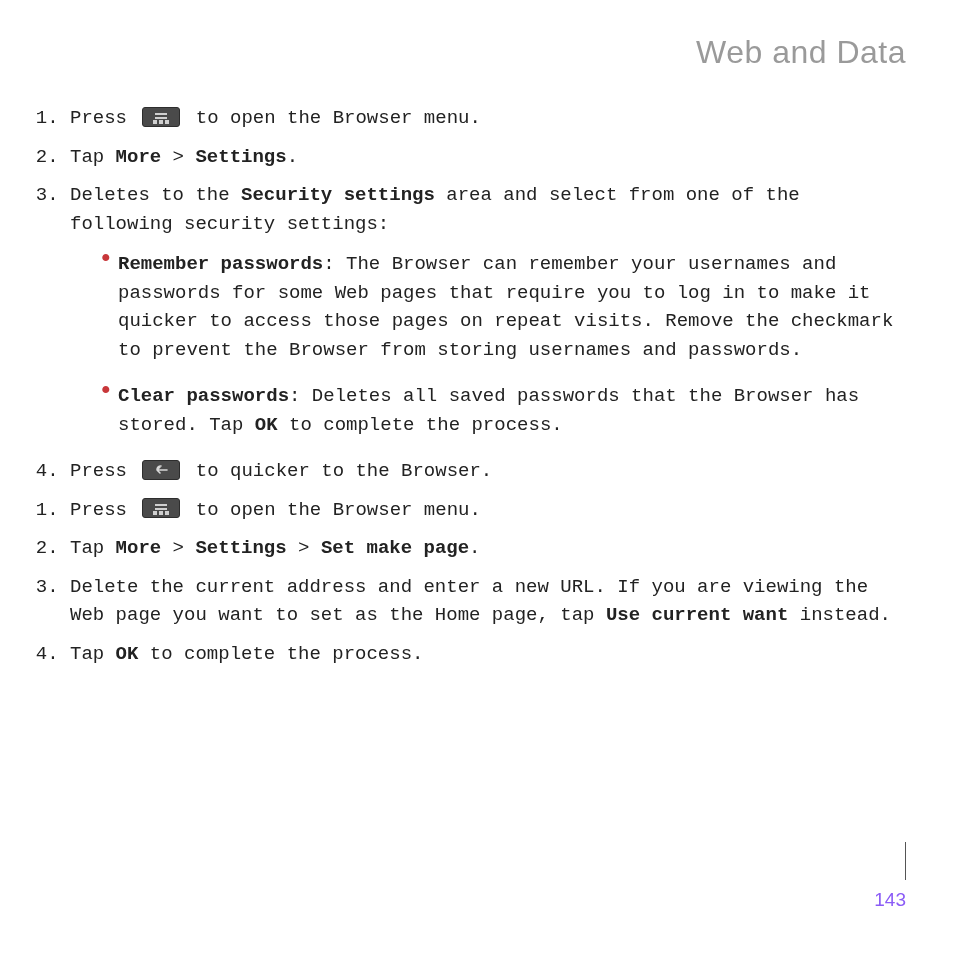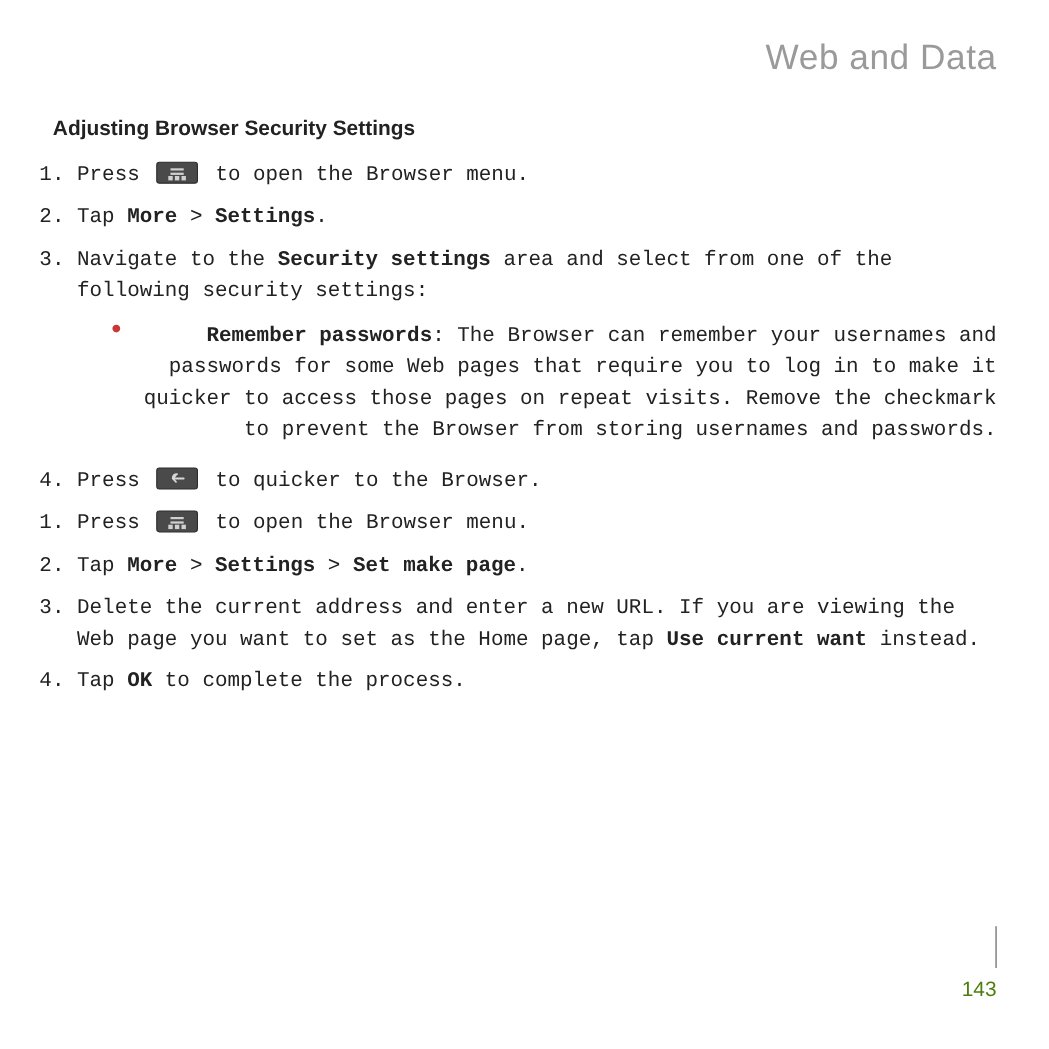--- a/index.html
+++ b/index.html
@@ -40,21 +40,20 @@
     font-family: Liberation Mono, monospace;
   }
   ol.steps > li {
     margin: 10px 0 10px 0;
     padding-left: 0;
   }
   ul.bullets {
     list-style: none;
     margin: 12px 0 0 28px;
     padding: 0;
-    text-align: right;
   }
   ul.bullets > li {
     position: relative;
     margin: 12px 0 18px 0;
     padding-left: 20px;
   }
   ul.bullets > li::before {
     content: "\2022";
     position: absolute;
     left: 0;
@@ -100,55 +99,57 @@
   .icon-key.back svg {
     position: absolute;
     left: 10px; top: 4px;
     width: 16px; height: 10px;
   }
   .page-number {
     position: absolute;
     right: 48px;
     bottom: 40px;
     font-size: 19px;
-    color: #4d7c0f;
+    color: #8b5cf6;
     text-align: right;
   }
   .page-rule-v {
     position: absolute;
     right: 48px;
     bottom: 74px;
     width: 0;
     height: 38px;
     border-right: 1px solid #555;
   }
 </style>
 </head>
 <body>
 
 <div class="page">
 
   <h1 class="page-title">Web and Data</h1>
 
-  <div class="section-heading">Adjusting Browser Security Settings</div>
 
   <ol class="steps">
     <li>
       <span>Press </span>
       <span class="icon-key menu"></span>
       <span> to open the Browser menu.</span>
     </li>
     <li>
       <span>Tap </span><span class="bold">More</span><span> &gt; </span><span class="bold">Settings</span><span>.</span>
     </li>
     <li>
-      <span>Navigate to the </span><span class="bold">Security settings</span><span> area and select from one of the following security settings:</span>
+      <span>Deletes to the </span><span class="bold">Security settings</span><span> area and select from one of the following security settings:</span>
       <ul class="bullets">
         <li>
           <span class="bold">Remember passwords</span><span>: The Browser can remember your usernames and passwords for some Web pages that require you to log in to make it quicker to access those pages on repeat visits. Remove the checkmark to prevent the Browser from storing usernames and passwords.</span>
+        </li>
+        <li>
+          <span class="bold">Clear passwords</span><span>: Deletes all saved passwords that the Browser has stored. Tap </span><span class="bold">OK</span><span> to complete the process.</span>
         </li>
       </ul>
     </li>
     <li>
       <span>Press </span>
       <span class="icon-key back">
         <svg viewBox="0 0 16 10">
             <path d="M4 5 H14 M4 5 Q4 1 8 1 M4 5 L7 2 M4 5 L7 8" stroke="#d8d8d8" stroke-width="1.6" fill="none" stroke-linecap="round"></path>
           </svg>
       </span>

